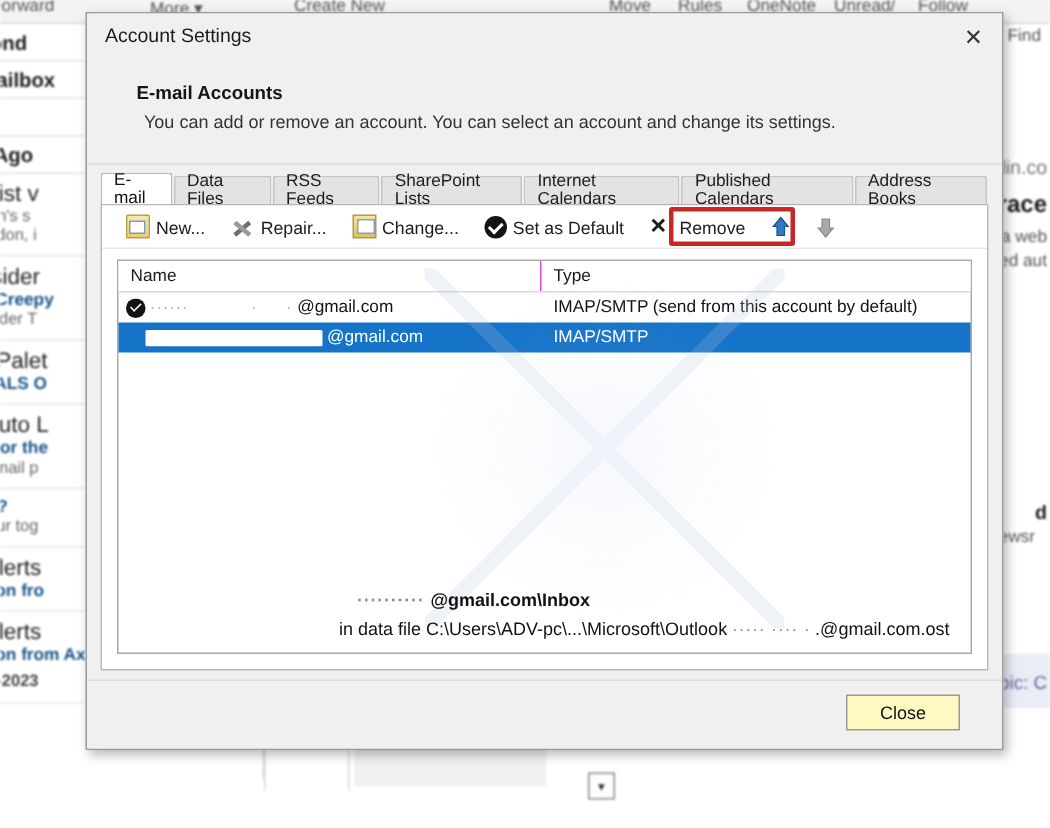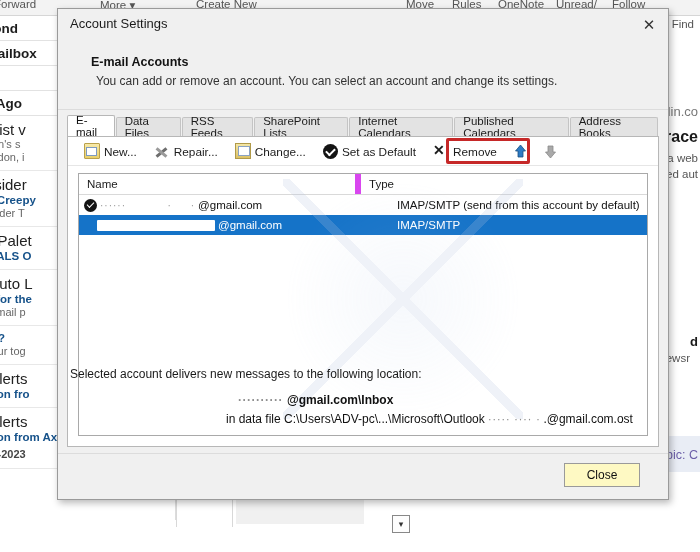--- a/index.html
+++ b/index.html
@@ -222,32 +222,32 @@
   .list-head {
     display: flex; height: 21px;
     border-bottom: 1px solid #d9d9d9;
     background: #ffffff;
   }
   .lh-cell {
     font-size: 11.5px; color: #1b1b1b;
     display: flex; align-items: center;
     padding-left: 8px;
   }
-  .lh-name { width: 282px; border-right: 6px solid #d946ef; }
+  .lh-name { width: 282px; border-right: 1px solid #d946ef; }
   .lh-type { flex: 1; }
 
   .list-row {
     display: flex; align-items: center; height: 20px;
     font-size: 11.5px; color: #111;
     padding-left: 5px;
     white-space: nowrap;
   }
   .list-row.selected { background: #1573c8; color: #ffffff; }
   .lr-name { width: 285px; display: flex; align-items: center; gap: 3px; overflow: hidden; }
-  .lr-type { flex: 1; overflow: hidden; margin-left: 28px; }
+  .lr-type { flex: 1; overflow: hidden; }
   .check-badge {
     width: 13px; height: 13px; border-radius: 50%;
     background: #131313; position: relative; flex: 0 0 auto;
   }
   .check-badge:after {
     content:""; position:absolute; left:3px; top:3.5px;
     width:6px; height:3px;
     border-left:1.6px solid #fff; border-bottom:1.6px solid #fff;
     transform: rotate(-45deg);
   }
@@ -462,21 +462,20 @@
           <span class="redact r2"></span>
           <span>@gmail.com</span>
         </div>
         <div class="lr-type">IMAP/SMTP</div>
       </div>
     </div>
   </div>
 
   <div class="watermark"></div>
 
-  <div class="sel-label">Selected account delivers new messages to the following location:</div>
 
   <div class="sel-line1">
     <span class="blur-txt">··········</span>
     <span>@gmail.com\Inbox</span>
   </div>
 
   <div class="sel-line2">
     <span>in data file C:\Users\ADV-pc\...\Microsoft\Outlook</span>
     <span class="blur-txt">·····&nbsp;····&nbsp;·</span>
     <span>.@gmail.com.ost</span>

